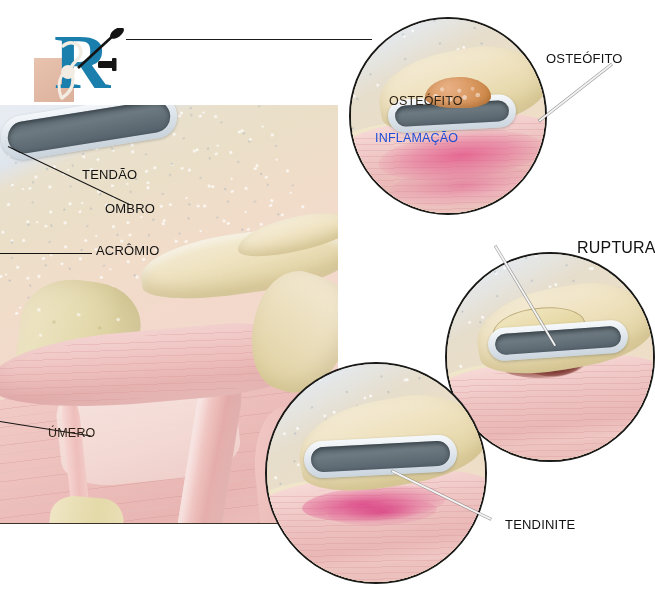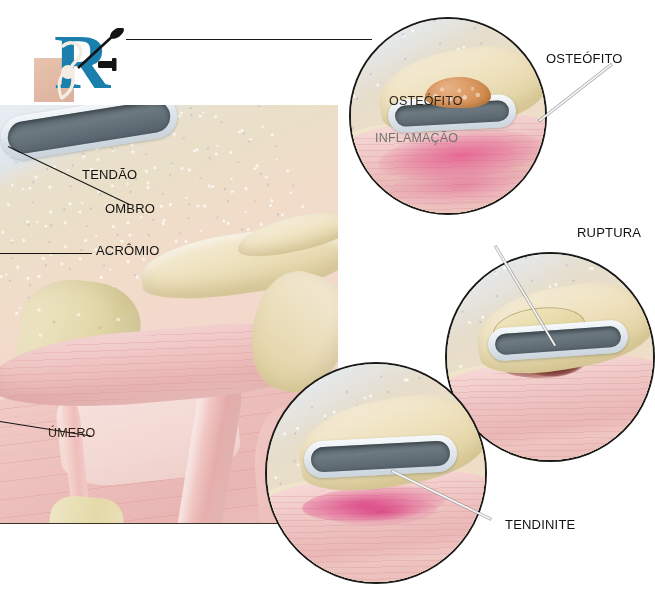--- a/index.html
+++ b/index.html
@@ -319,21 +319,21 @@
   .lead-w{position:absolute;background:#f2f2f2;transform-origin:0 50%;height:1.6px;
           box-shadow:0 0 0 .5px rgba(70,70,70,.55);}
   .lbl{
     position:absolute;
     font-family:"Liberation Sans", sans-serif;
     color:#121212;
     white-space:nowrap;
     letter-spacing:.2px;
     line-height:1;
   }
-  .lbl-dark{color:#737373;}
+  .lbl-dark{color:#1d4ed8;}
   .lbl-brown{color:#2e2214;}
 
   
   .logo{position:absolute;left:34px;top:24px;width:330px;height:82px;}
   .logo-mark{position:absolute;left:0;top:2px;width:86px;height:78px;}
   .logo-sq{
     position:absolute;left:0;top:32px;width:40px;height:44px;
     background:linear-gradient(150deg,#e8c3ae 0%,#dcb19c 100%);
   }
   .logo-R{
@@ -453,21 +453,21 @@
   <div class="lead-w" style="left:539px;top:120px;width:92px;transform:rotate(-38deg);"></div>
   <div class="lead-w" style="left:555px;top:345px;width:116px;transform:rotate(-121deg);"></div>
   <div class="lead-w" style="left:392px;top:470px;width:110px;transform:rotate(26deg);"></div>
 
   <span class="lbl" style="left:82px;top:168px;font-size:13px;">TENDÃO</span>
   <span class="lbl" style="left:105px;top:202px;font-size:13px;">OMBRO</span>
   <span class="lbl" style="left:96px;top:244px;font-size:13px;">ACRÔMIO</span>
   <span class="lbl lbl-brown" style="left:48px;top:427px;font-size:12.5px;">ÚMERO</span>
 
   <span class="lbl" style="left:546px;top:52px;font-size:13px;">OSTEÓFITO</span>
-  <span class="lbl" style="left:577px;top:226px;font-size:13px;">RUPTURA</span>
+  <span class="lbl" style="left:577px;top:240px;font-size:16px;">RUPTURA</span>
   <span class="lbl" style="left:505px;top:518px;font-size:13px;">TENDINITE</span>
 
   <div class="logo">
     <div class="logo-mark">
       <div class="logo-sq"></div>
       <div class="logo-R">R</div>
       <svg class="logo-fig" viewBox="0 0 44 62">
         <path d="M13 8 C20 2, 31 5, 31 14 C31 21, 24 23, 22 28 C20 33, 23 37, 23 42
                  C23 50, 18 56, 12 60" fill="none" stroke="#f3ece3" stroke-width="3.4" stroke-linecap="round"></path>
         <circle cx="18" cy="34" r="7" fill="#f3ece3"></circle>

